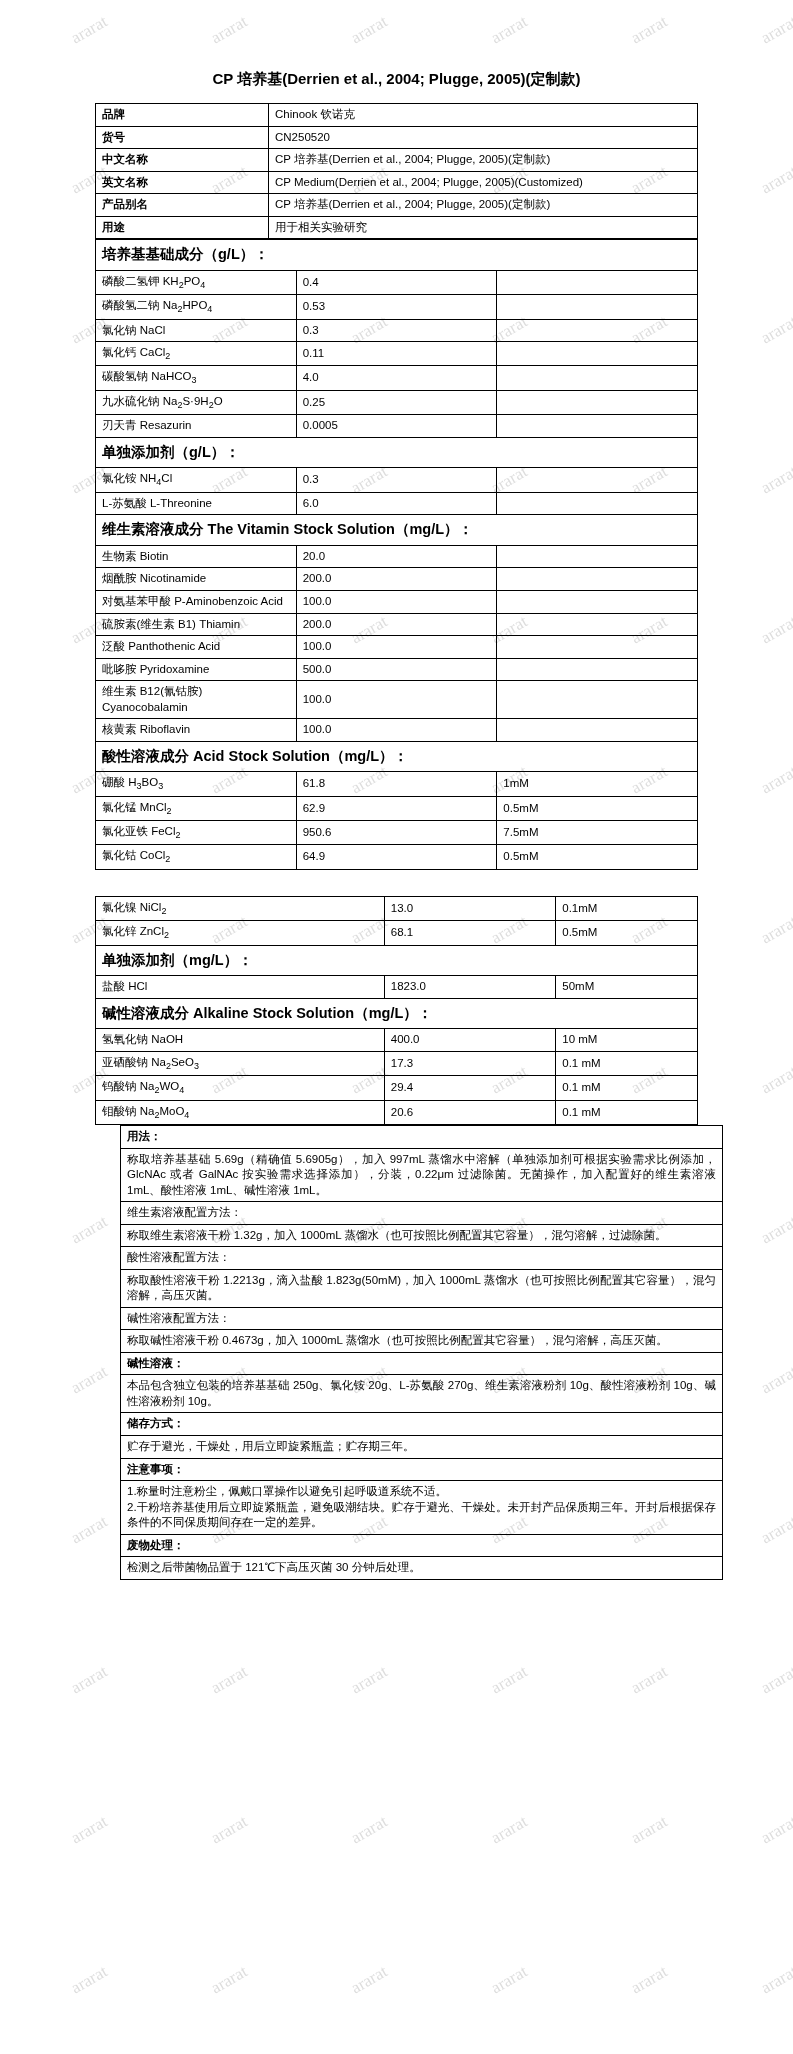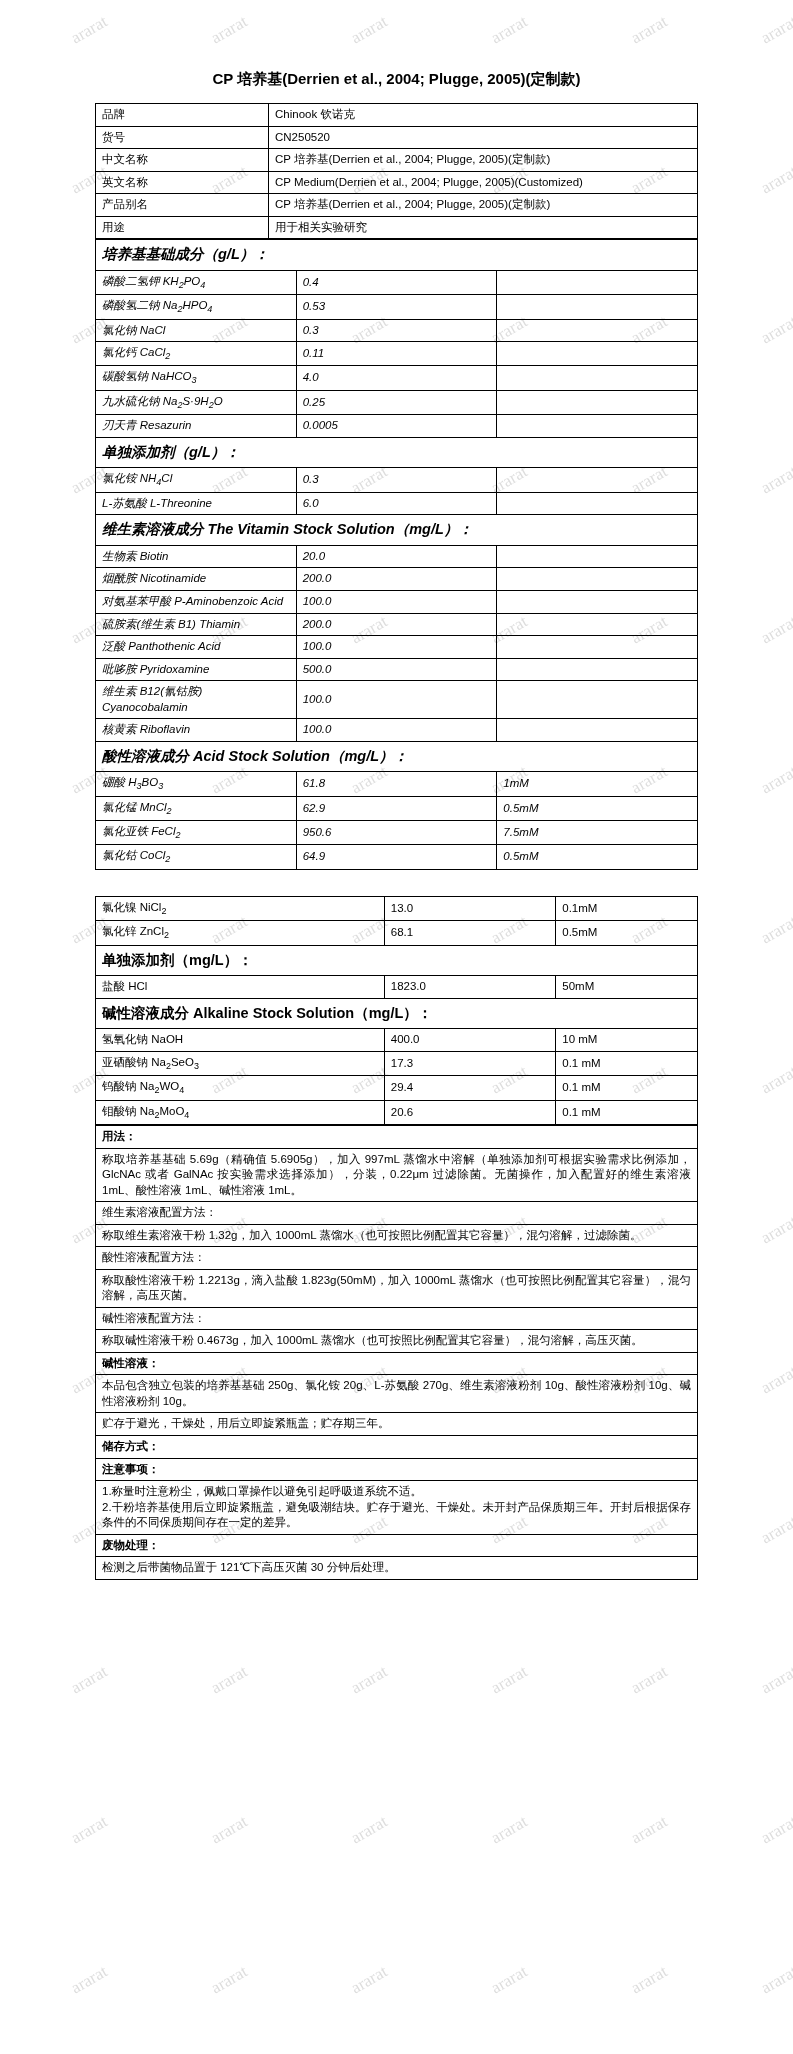--- a/index.html
+++ b/index.html
@@ -52,21 +52,21 @@
     table-layout:fixed;
   }
   table.t td {
     border:1px solid #000;
     padding:3px 6px;
     font-size:11.5px;
     line-height:1.35;
     vertical-align:middle;
     background:rgba(255,255,255,0);
   }
-  td.lbl { width:160px; font-weight:normal; }
+  td.lbl { width:160px; font-weight:bold; }
   td.lbl-b { font-weight:bold; }
   td.name { width:258px; }
   td.val { width:148px; }
   td.val2 { width:120px; }
   tr.section td {
     font-weight:bold;
     font-size:14.5px;
     padding:5px 6px 5px 6px;
   }
   .sub { font-size:9px; vertical-align:sub; }
@@ -207,21 +207,21 @@
             <td class="lbl">产品别名</td>
             <td colspan="2">CP 培养基(Derrien et al., 2004; Plugge, 2005)(定制款)</td>
           </tr>
           <tr>
             <td class="lbl">用途</td>
             <td colspan="2">用于相关实验研究</td>
           </tr>
         </tbody>
     </table>
 
-    <table class="t" style="border-top:0;font-style:italic;">
+    <table class="t" style="border-top:0;">
       <tbody id="upper-body">
           <tr class="section">
             <td class="lbl-b" colspan="3">培养基基础成分（g/L）：</td>
           </tr>
           <tr>
             <td class="name">磷酸二氢钾 <span class="nowrap">KH<sub class="sub">2</sub>PO<sub class="sub">4</sub></span></td>
             <td class="val">0.4</td>
             <td class="val2"></td>
           </tr>
           <tr>
@@ -377,21 +377,21 @@
             <td class="val2">0.1 mM</td>
           </tr>
           <tr>
             <td class="name">钼酸钠 <span class="nowrap">Na<sub class="sub">2</sub>MoO<sub class="sub">4</sub></span></td>
             <td class="val">20.6</td>
             <td class="val2">0.1 mM</td>
           </tr>
         </tbody>
     </table>
 
-    <table class="t" style="border-top:0;">
+    <table class="t" style="border-top:0;margin-left:25px;">
       <tbody id="text-body">
           <tr>
             <td class="head-big" colspan="3">用法：</td>
           </tr>
           <tr>
             <td class="para" colspan="3">称取培养基基础 5.69g（精确值 5.6905g），加入 997mL 蒸馏水中溶解（单独添加剂可根据实验需求比例添加，GlcNAc 或者 GalNAc 按实验需求选择添加），分装，0.22μm 过滤除菌。无菌操作，加入配置好的维生素溶液 1mL、酸性溶液 1mL、碱性溶液 1mL。</td>
           </tr>
           <tr>
             <td class="head-cell" colspan="3">维生素溶液配置方法：</td>
           </tr>
@@ -410,24 +410,24 @@
           <tr>
             <td class="para" colspan="3">称取碱性溶液干粉 0.4673g，加入 1000mL 蒸馏水（也可按照比例配置其它容量），混匀溶解，高压灭菌。</td>
           </tr>
           <tr>
             <td class="head-big" colspan="3">碱性溶液：</td>
           </tr>
           <tr>
             <td class="para" colspan="3">本品包含独立包装的培养基基础 250g、氯化铵 20g、L-苏氨酸 270g、维生素溶液粉剂 10g、酸性溶液粉剂 10g、碱性溶液粉剂 10g。</td>
           </tr>
           <tr>
+            <td class="head-big" colspan="3">储存方式：</td>
+          </tr>
+          <tr>
             <td class="para" colspan="3">贮存于避光，干燥处，用后立即旋紧瓶盖；贮存期三年。</td>
-          </tr>
-          <tr>
-            <td class="head-big" colspan="3">储存方式：</td>
           </tr>
           <tr>
             <td class="head-big" colspan="3">注意事项：</td>
           </tr>
           <tr>
             <td class="para" colspan="3">
               <div>1.称量时注意粉尘，佩戴口罩操作以避免引起呼吸道系统不适。</div>
               <div>2.干粉培养基使用后立即旋紧瓶盖，避免吸潮结块。贮存于避光、干燥处。未开封产品保质期三年。开封后根据保存条件的不同保质期间存在一定的差异。</div>
             </td>
           </tr>

